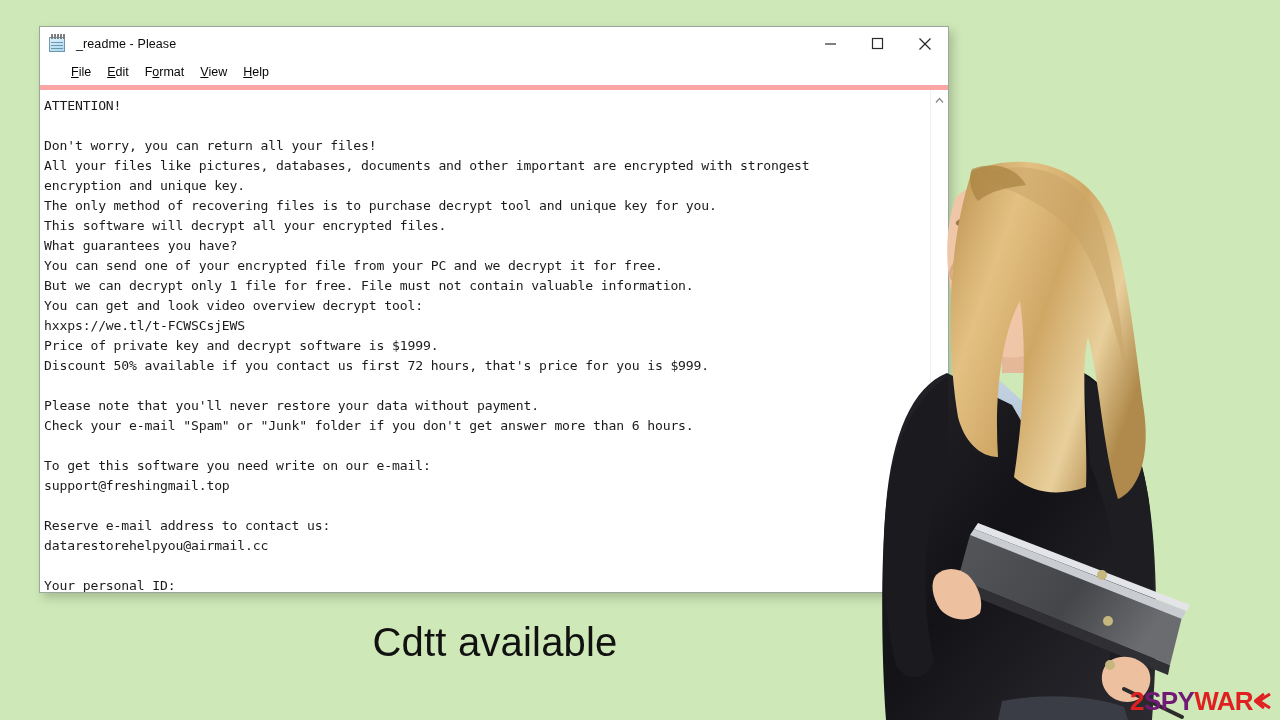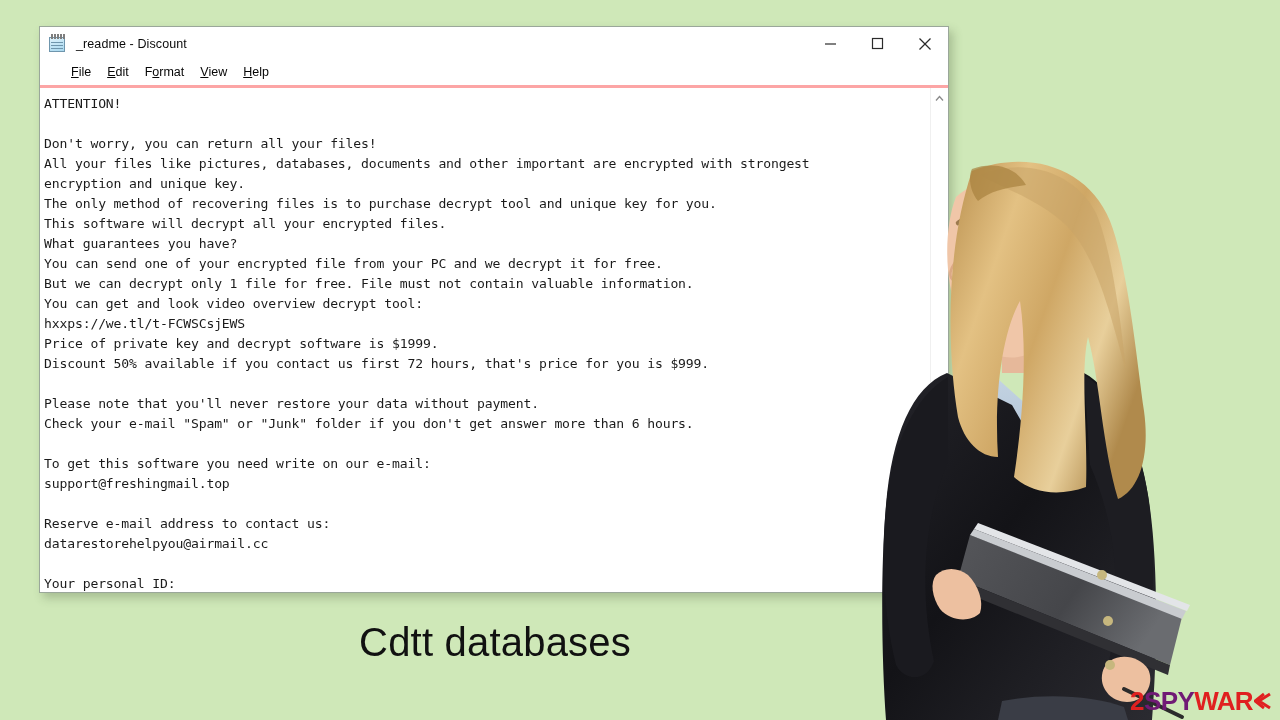--- a/index.html
+++ b/index.html
@@ -128,21 +128,21 @@
     white-space: nowrap;
     line-height: 1;
   }
   .menu-item u { text-decoration: underline; }
 
   .editor-wrap {
     flex: 1 1 auto;
     display: flex;
     position: relative;
     background: #ffffff;
-    border-top: 3px solid #fca5a5;
+    border-top: 5px solid #fca5a5;
     overflow: hidden;
   }
   .text-area {
     flex: 1 1 auto;
     padding: 6px 0 0 4px;
     font-family: "DejaVu Sans Mono", "Liberation Mono", monospace;
     font-size: 13.1px;
     line-height: 20px;
     color: #1b1b1b;
     white-space: pre;
@@ -310,21 +310,21 @@
               <i style="left:10px"></i>
               <i style="left:13px"></i>
           </span>
           <span class="lines">
               <i></i>
               <i></i>
               <i></i>
               <i></i>
             </span>
         </span>
-        <span class="title-text">_readme - Discount</span>
+        <span class="title-text">_readme - Please</span>
       </div>
       <div class="win-controls">
         <div class="win-btn">
           <svg width="13" height="13" viewBox="0 0 13 13">
               <line x1="1" y1="7" x2="12" y2="7" stroke="#2b2b2b" stroke-width="1.2"></line>
             </svg>
         </div>
         <div class="win-btn">
           <svg width="13" height="13" viewBox="0 0 13 13">
               <rect x="1.5" y="1.5" width="10" height="10" fill="none" stroke="#2b2b2b" stroke-width="1.2"></rect>
@@ -376,21 +376,21 @@
       <div class="vscroll">
         <div class="arrow-up">
           <svg width="9" height="7" viewBox="0 0 9 7">
               <polyline points="1,5.5 4.5,1.5 8,5.5" fill="none" stroke="#8a8a8a" stroke-width="1.3"></polyline>
             </svg>
         </div>
       </div>
     </div>
   </div>
 
-  <div id="caption">Cdtt databases</div>
+  <div id="caption">Cdtt available</div>
 
   <div id="logo">
     <span class="logo-red">2</span>
     <span class="logo-dark">SPY</span>
     <span class="logo-red">WAR</span>
     <span class="logo-mark">
       <svg width="18" height="20" viewBox="0 0 18 20">
         <polyline points="16,3 5,10 16,17" fill="none" stroke="#e02020" stroke-width="3"></polyline>
         <polyline points="10,3 1,10 10,17" fill="none" stroke="#e02020" stroke-width="3"></polyline>
       </svg>

